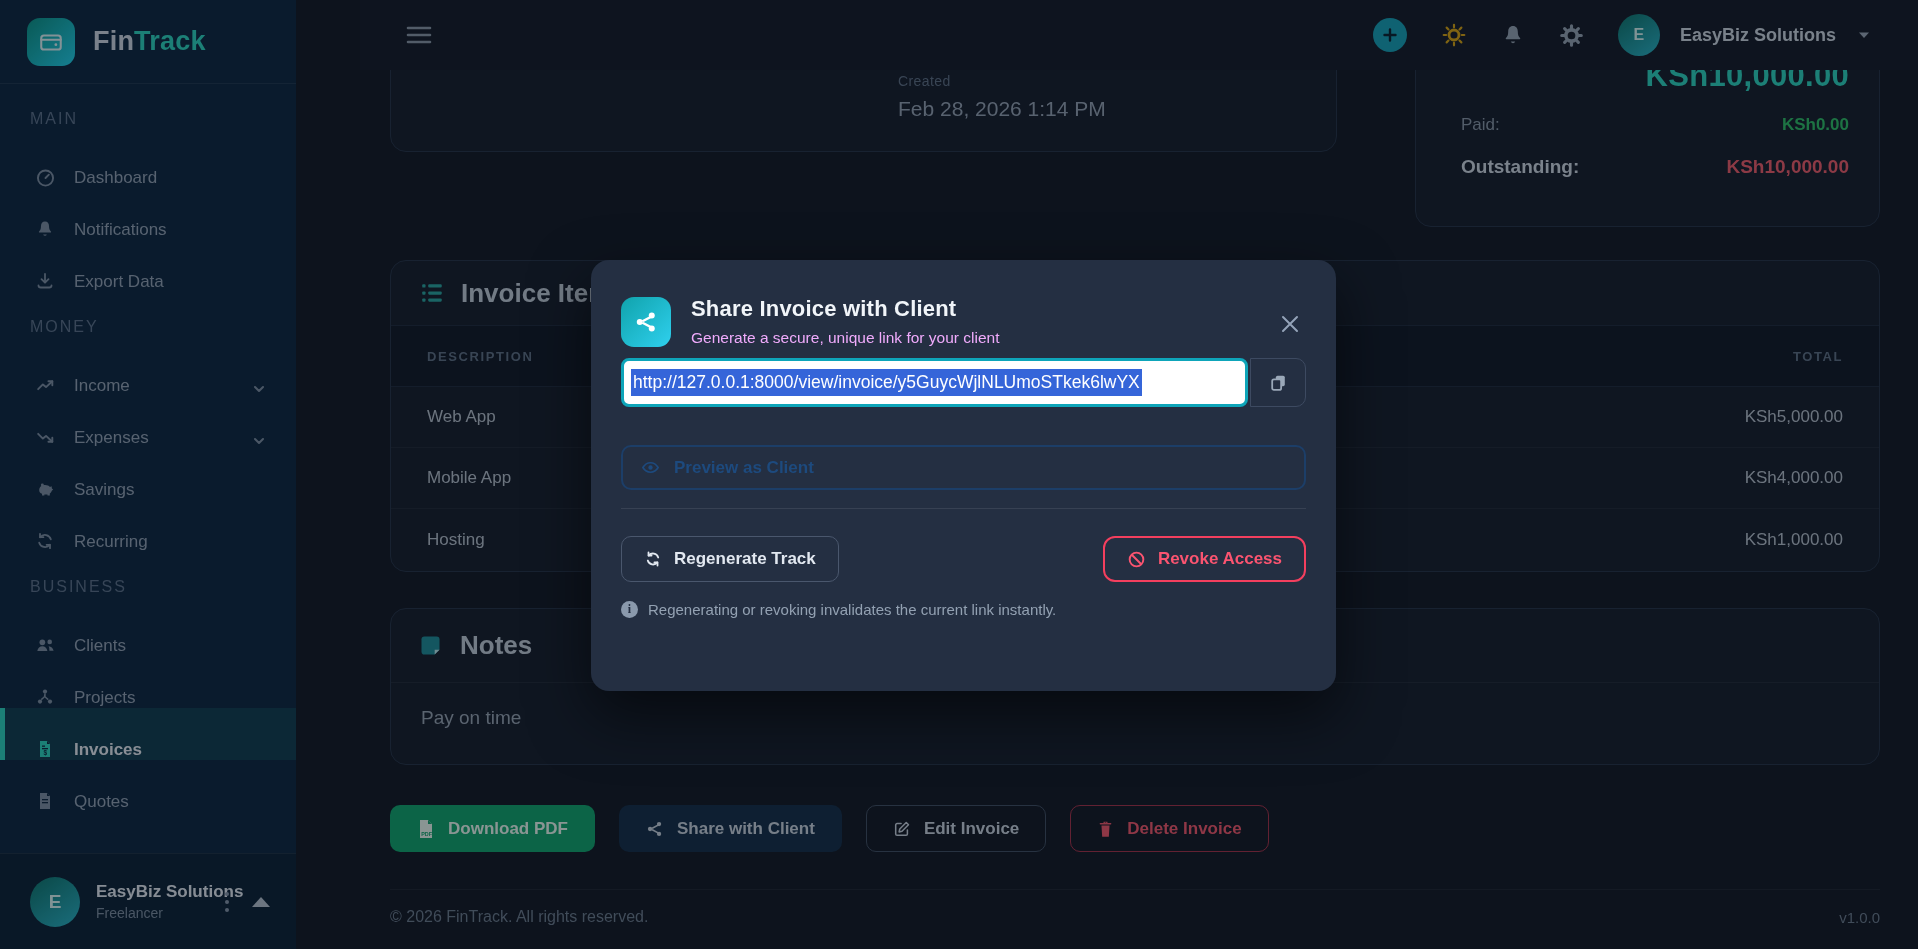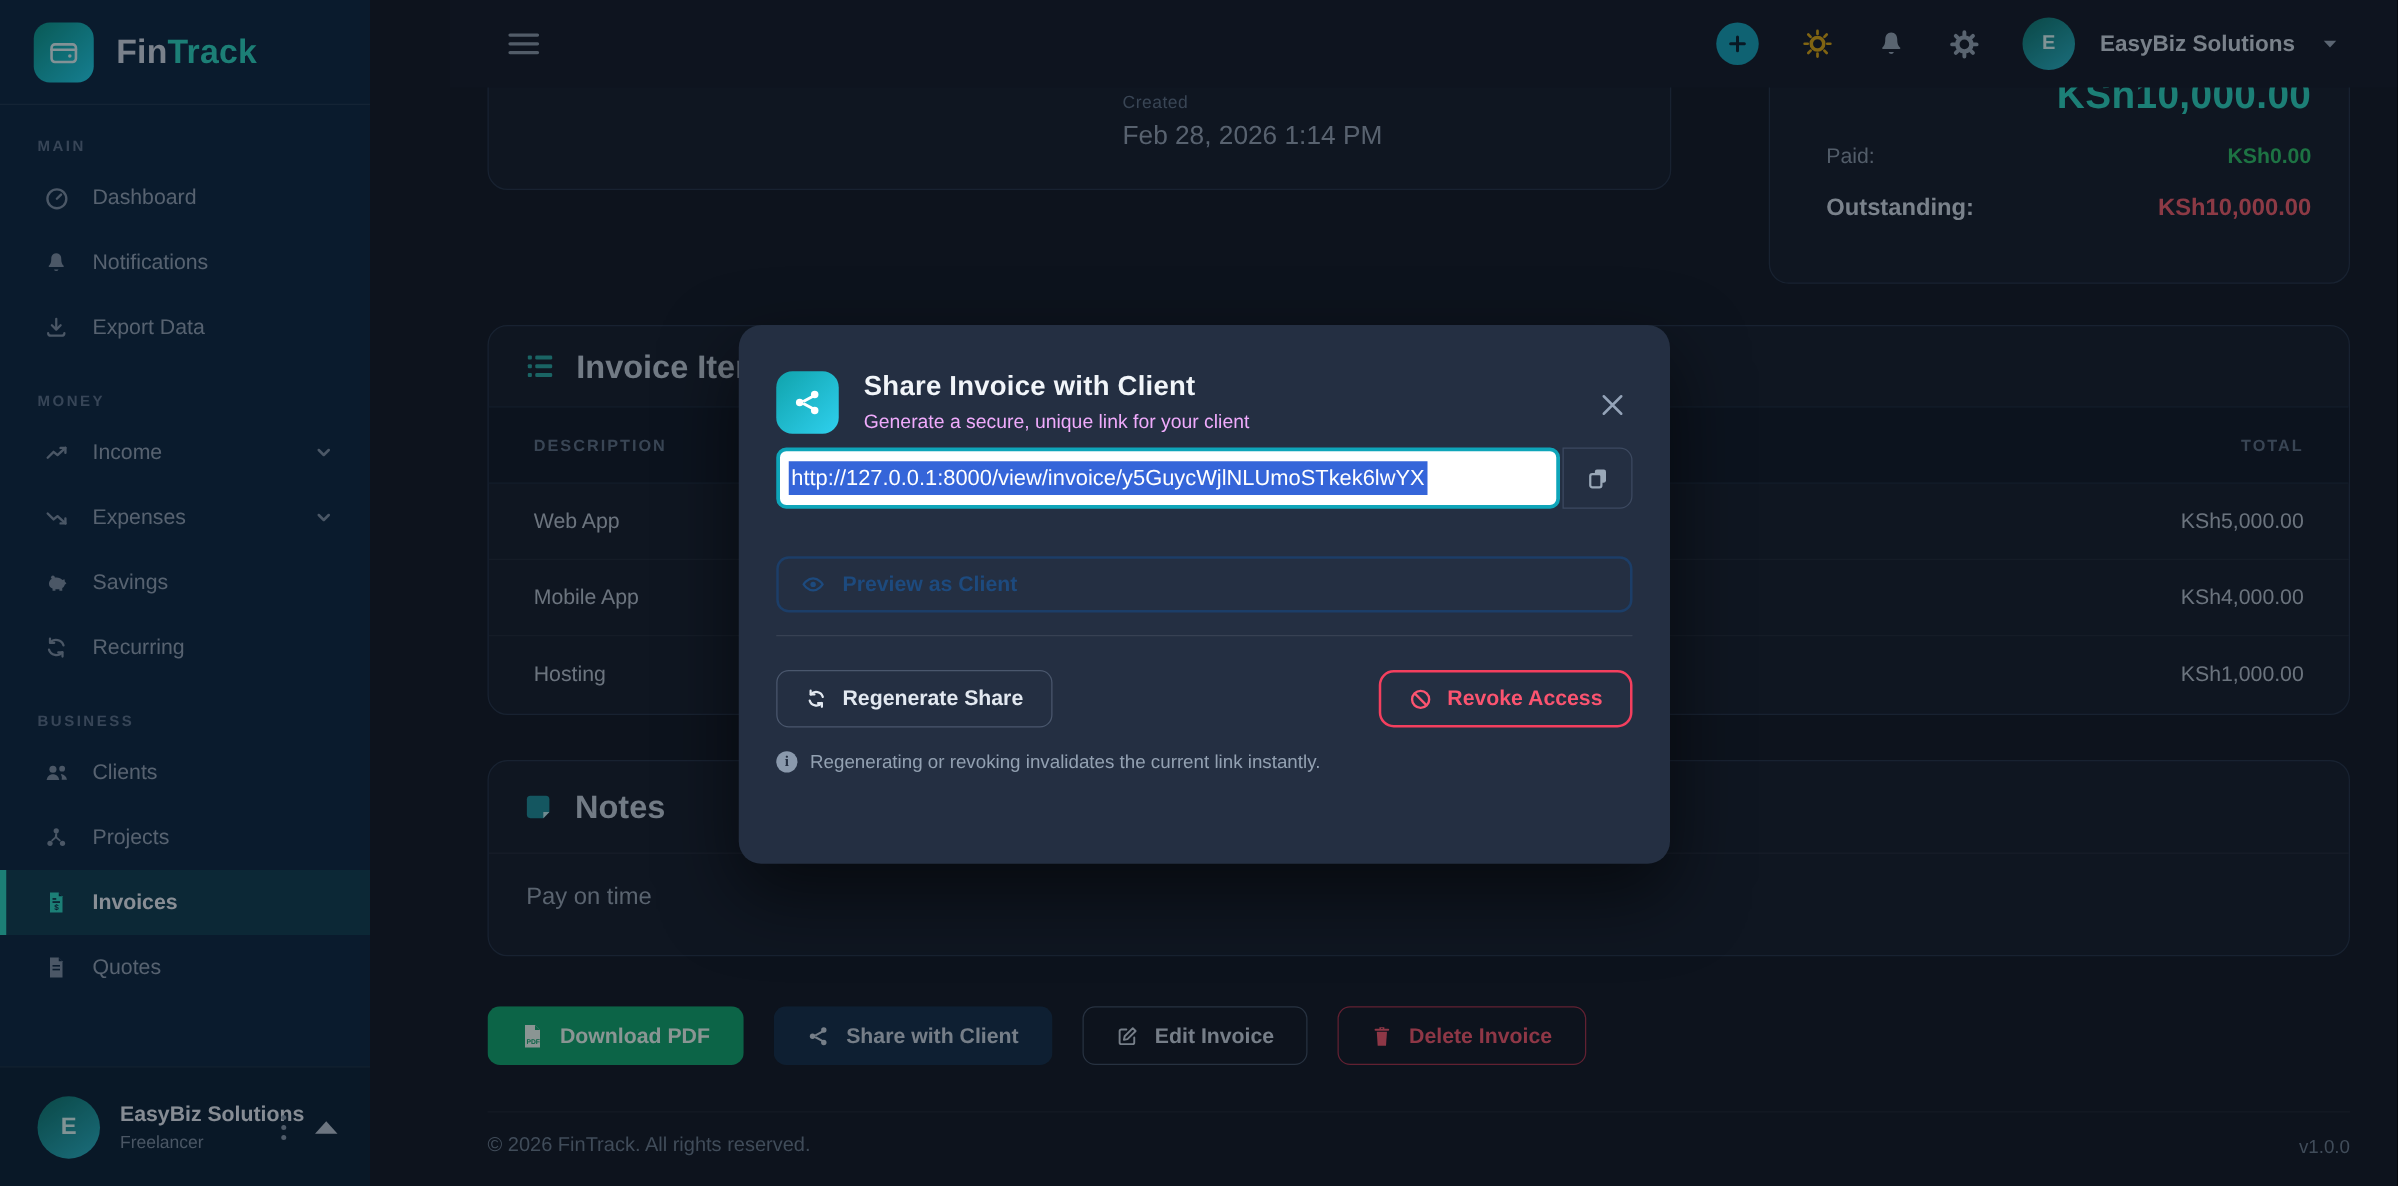--- a/index.html
+++ b/index.html
@@ -7,22 +7,22 @@
   body { font-family:"Liberation Sans", sans-serif; }
   .app { position:relative; width:1918px; height:949px; overflow:hidden; background:#131a26; }
 
   
   .sidebar { position:absolute; left:0; top:0; width:296px; height:949px; background:#0f2943; z-index:3; overflow:hidden; }
   .logo-row { display:flex; align-items:center; gap:18px; height:84px; padding:0 27px; border-bottom:1px solid rgba(255,255,255,0.07); }
   .logo-badge { width:48px; height:48px; border-radius:13px; background:linear-gradient(135deg,#0d9488,#22d3ee); display:flex; align-items:center; justify-content:center; flex:none; }
   .logo-text { font-size:27px; font-weight:700; letter-spacing:.2px; }
   .logo-text .fin { color:#cfd8e3; }
   .logo-text .track { color:#2dd4bf; }
-  .section-label { margin:26px 0 8px; padding:0 30px; font-size:12px; font-weight:700; letter-spacing:2px; color:#5c718a; }
-  .nav-item { position:relative; display:flex; align-items:center; gap:18px; height:52px; padding:0 30px 0 34px; color:#93a3b5; font-size:17px; cursor:pointer; }
+  .section-label { margin:26px 0 8px; padding:0 30px; font-size:16px; font-weight:400; letter-spacing:2px; color:#5c718a; }
+  .nav-item { position:relative; display:flex; align-items:flex-end; gap:18px; height:52px; padding:0 30px 0 34px; color:#93a3b5; font-size:17px; cursor:pointer; }
   .nav-item .nicon { width:22px; height:22px; flex:none; color:#7e90a4; display:flex; align-items:center; justify-content:center; }
   .nav-item .chev { margin-left:auto; color:#7e90a4; }
   .nav-item.active { background:rgba(45,212,191,0.12); color:#e8eef5; font-weight:600; }
   .nav-item.active::before { content:""; position:absolute; left:0; top:0; bottom:0; width:5px; background:#2dd4bf; }
   .nav-item.active .nicon { color:#2dd4bf; }
   .profile { position:absolute; left:0; right:0; bottom:0; height:96px; background:#0d2338; border-top:1px solid rgba(255,255,255,0.07); display:flex; align-items:center; padding:0 26px 0 30px; z-index:4; }
   .avatar { width:50px; height:50px; border-radius:50%; background:linear-gradient(145deg,#0f766e,#2bb5c9); color:#d9f6f4; display:flex; align-items:center; justify-content:center; font-size:19px; font-weight:700; flex:none; }
   .profile-meta { margin-left:16px; min-width:0; }
   .profile-name { color:#e4ebf3; font-size:17px; font-weight:700; white-space:nowrap; }
   .profile-role { color:#7c8ea1; font-size:14px; margin-top:3px; }
@@ -473,21 +473,21 @@
     <div class="modal-btns">
       <button class="regen-btn">
         <span>
             <svg width="18" height="18" viewBox="0 0 20 20" fill="none" stroke="#e2e8f0" stroke-width="2" stroke-linecap="round" stroke-linejoin="round">
               <path d="M15.8 8.3A6.1 6.1 0 005.2 6.2"></path>
               <path d="M5 2.8v3.4h3.4"></path>
               <path d="M4.2 11.7a6.1 6.1 0 0010.6 2.1"></path>
               <path d="M15 17.2v-3.4h-3.4"></path>
             </svg>
           </span>
-        <span>Regenerate Share</span>
+        <span>Regenerate Track</span>
       </button>
       <button class="revoke-btn">
         <span>
             <svg width="19" height="19" viewBox="0 0 20 20" fill="none" stroke="#fb5470" stroke-width="2">
               <circle cx="10" cy="10" r="7.2"></circle>
               <path d="M5 5l10 10"></path>
             </svg>
           </span>
         <span>Revoke Access</span>
       </button>

